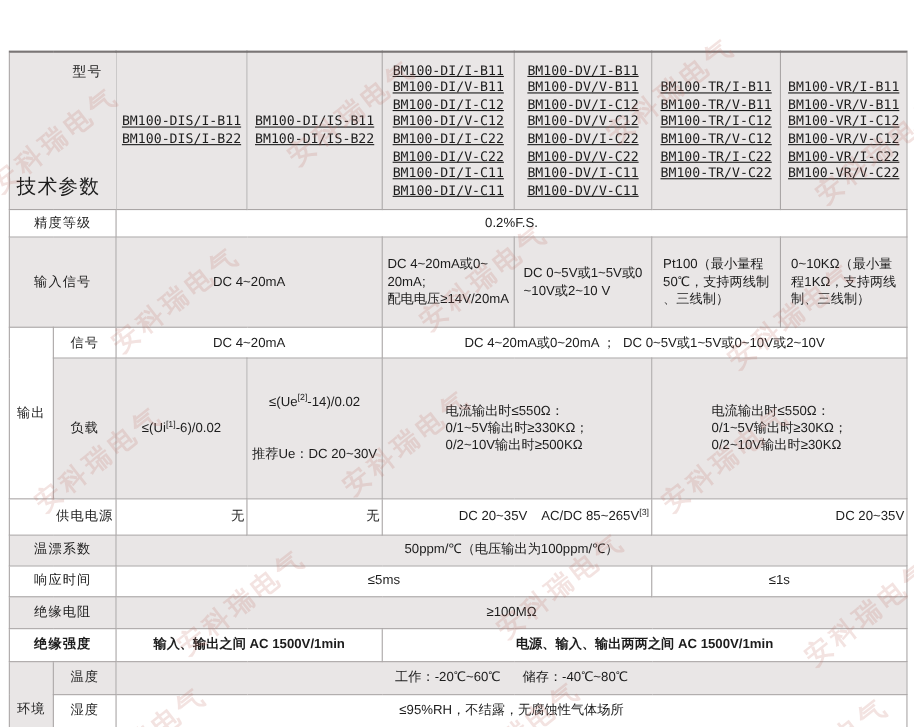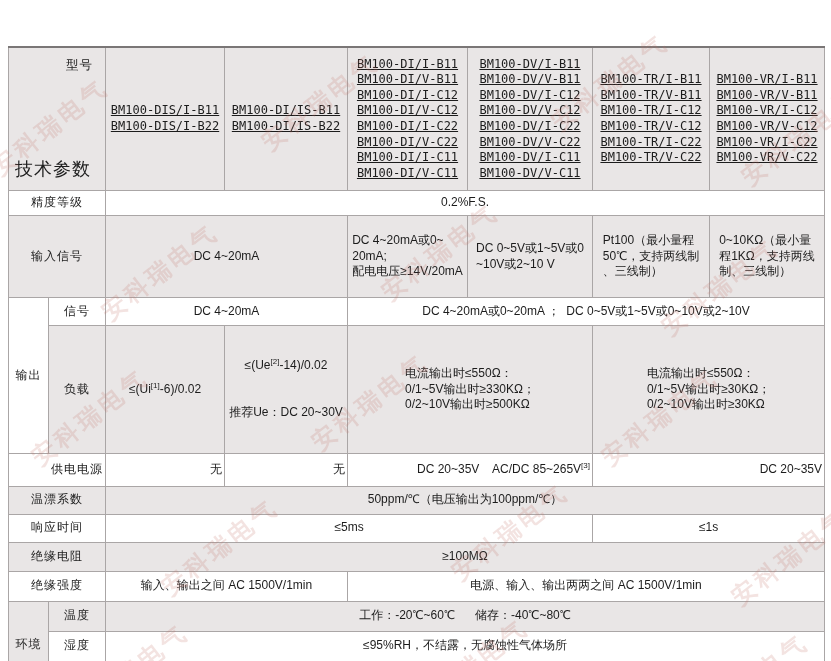--- a/index.html
+++ b/index.html
@@ -29,21 +29,21 @@
   
   tr.r-header td{height:140px;}
   tr.r-acc td{height:22px;}
   tr.r-input td{height:79px;}
   tr.r-signal td{height:25px;}
   tr.r-load td{height:64px;}
   tr.r-power td{height:30px;text-align:right;}
   tr.r-drift td{height:25px;}
   tr.r-resp td{height:25px;}
   tr.r-insr td{height:26px;}
-  tr.r-inss td{height:27px;}
+  tr.r-inss td{height:27px;font-weight:bold;}
   tr.r-temp td{height:27px;}
   tr.r-hum td{height:27px;}
   tr.r-alt td{height:25px;}
   tr.r-mount td{height:26px;}
 
   td.label{font-size:12.5px;letter-spacing:1px;}
   td.model{
     font-family:"DejaVu Sans Mono",monospace;
     font-size:11px;line-height:15.5px;letter-spacing:0;text-decoration:underline;
   }

